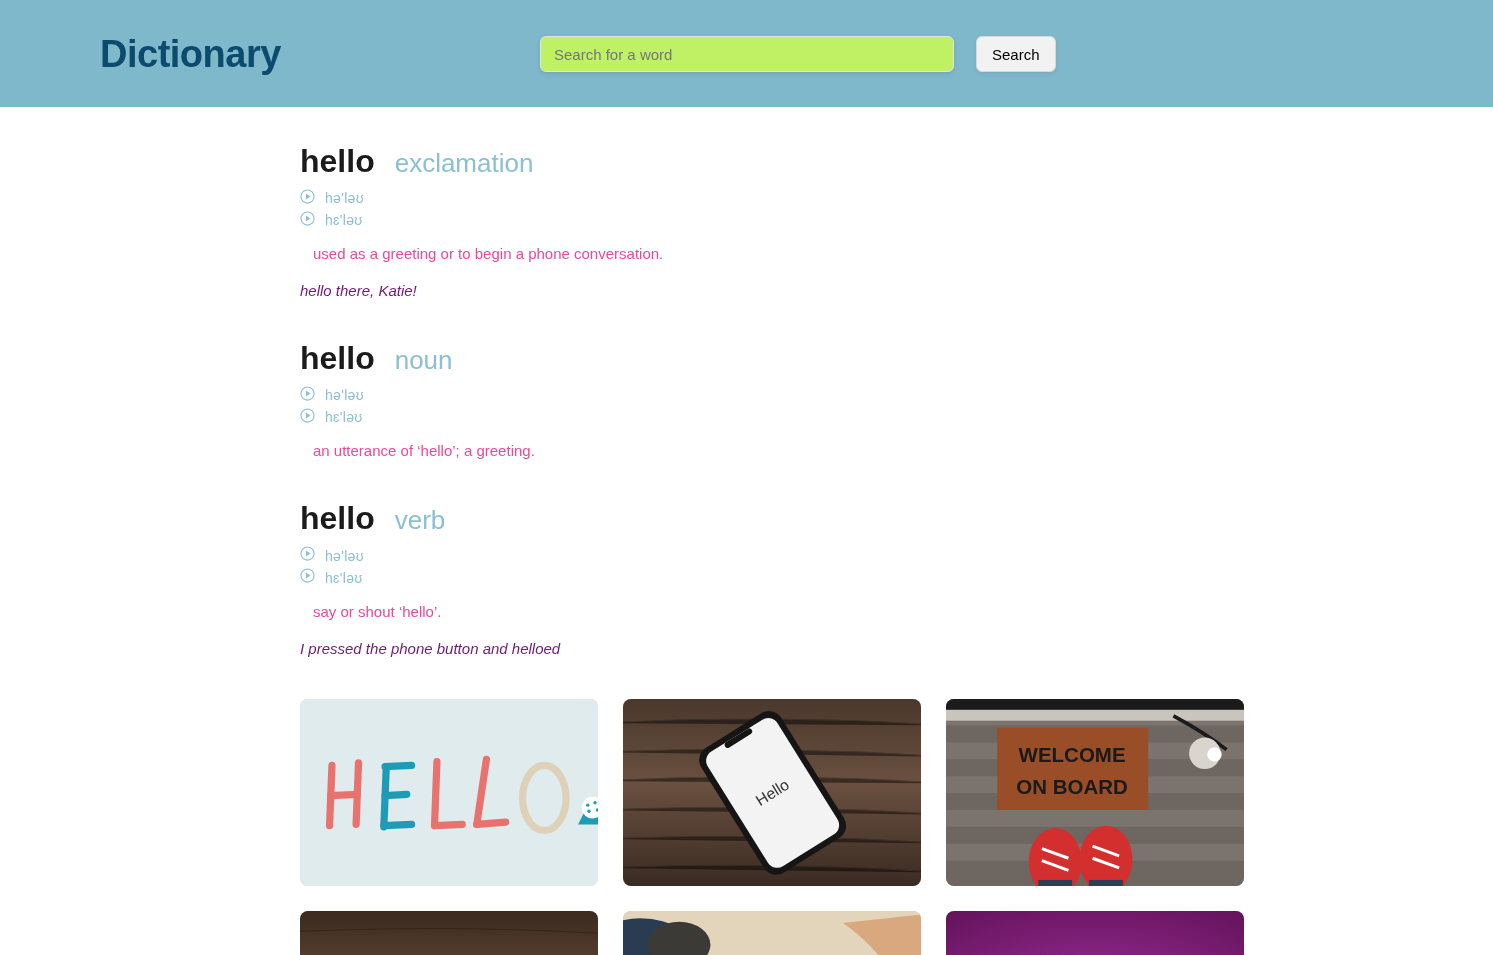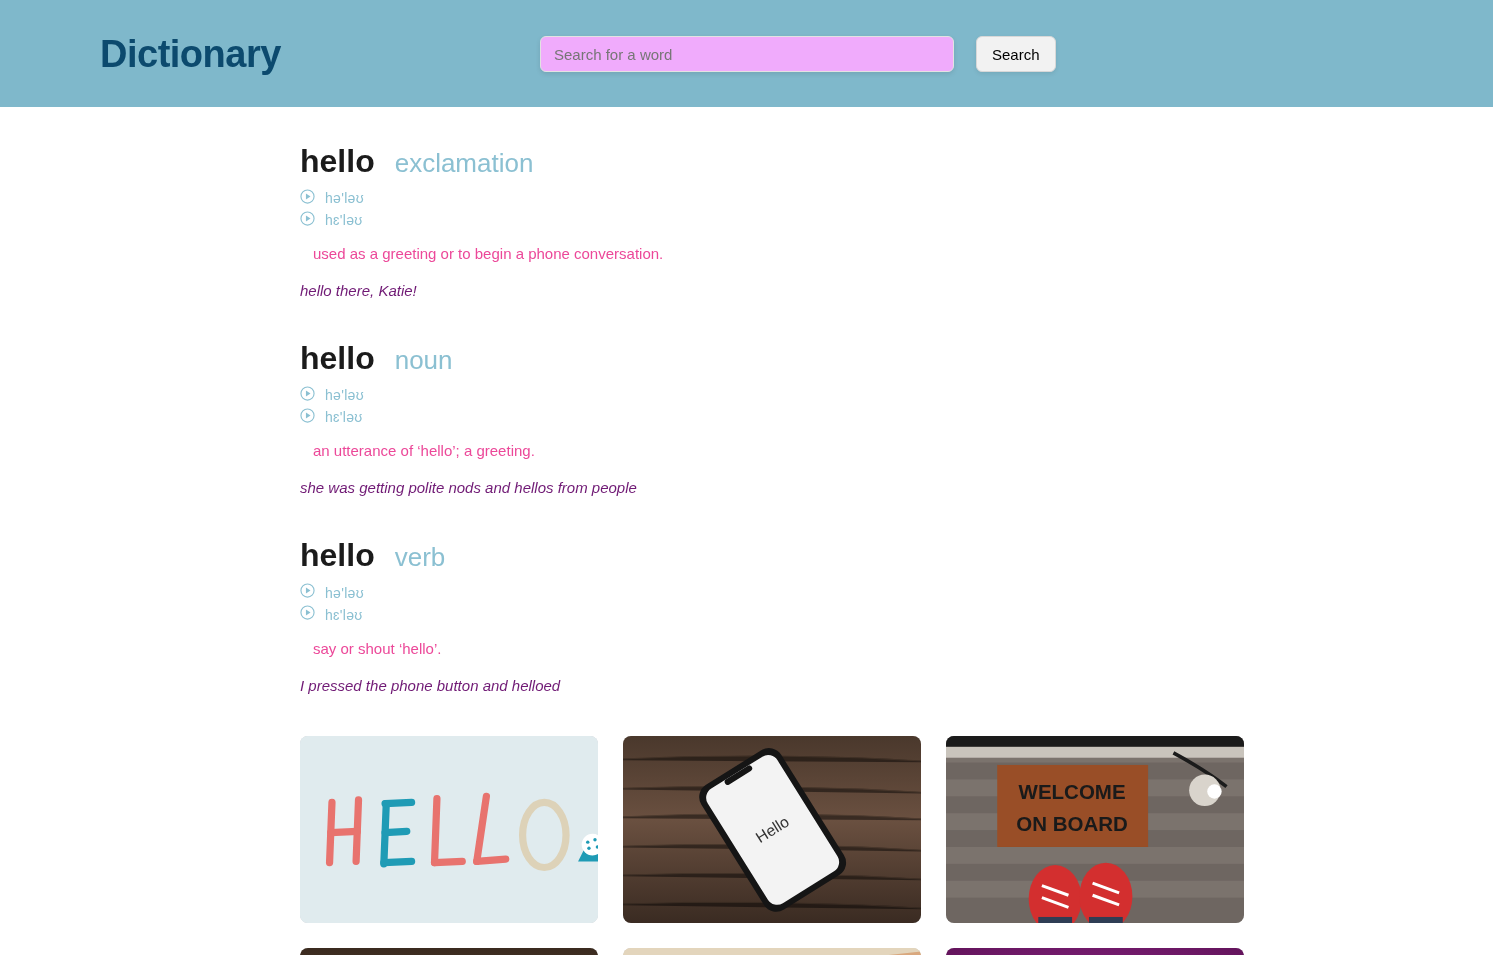--- a/index.html
+++ b/index.html
@@ -33,21 +33,21 @@
     top: 36px;
     display: flex;
     align-items: flex-start;
     gap: 22px;
   }
   .search-input {
     width: 414px;
     height: 36px;
     border: 1px solid #e2e2e2;
     border-radius: 6px;
-    background: #f0abfc;
+    background: #bef264;
     padding: 0 13px;
     font-size: 15px;
     color: #333333;
     font-family: "Liberation Sans", sans-serif;
     box-shadow: 0 2px 5px rgba(0,0,0,0.10);
     outline: none;
   }
   .search-input::placeholder { color: #767676; }
   .search-button {
     height: 36px;
@@ -187,21 +187,20 @@
     <div class="pron-row">
       <span class="play-icon">
         <svg width="15" height="15" viewBox="0 0 16 16">
             <circle cx="8" cy="8" r="7" fill="none" stroke="#8bc0d2" stroke-width="1.2"></circle>
             <polygon points="6.3,4.8 11.2,8 6.3,11.2" fill="#8bc0d2"></polygon>
           </svg>
       </span>
       <span class="pron-text">hɛ'ləʊ</span>
     </div>
     <div class="definition">an utterance of ‘hello’; a greeting.</div>
-    <div class="example">she was getting polite nods and hellos from people</div>
   </div>
 
   <div class="entry">
     <div class="entry-head">
       <span class="entry-word">hello</span>
       <span class="entry-pos">verb</span>
     </div>
     <div class="pron-row">
       <span class="play-icon">
         <svg width="15" height="15" viewBox="0 0 16 16">

